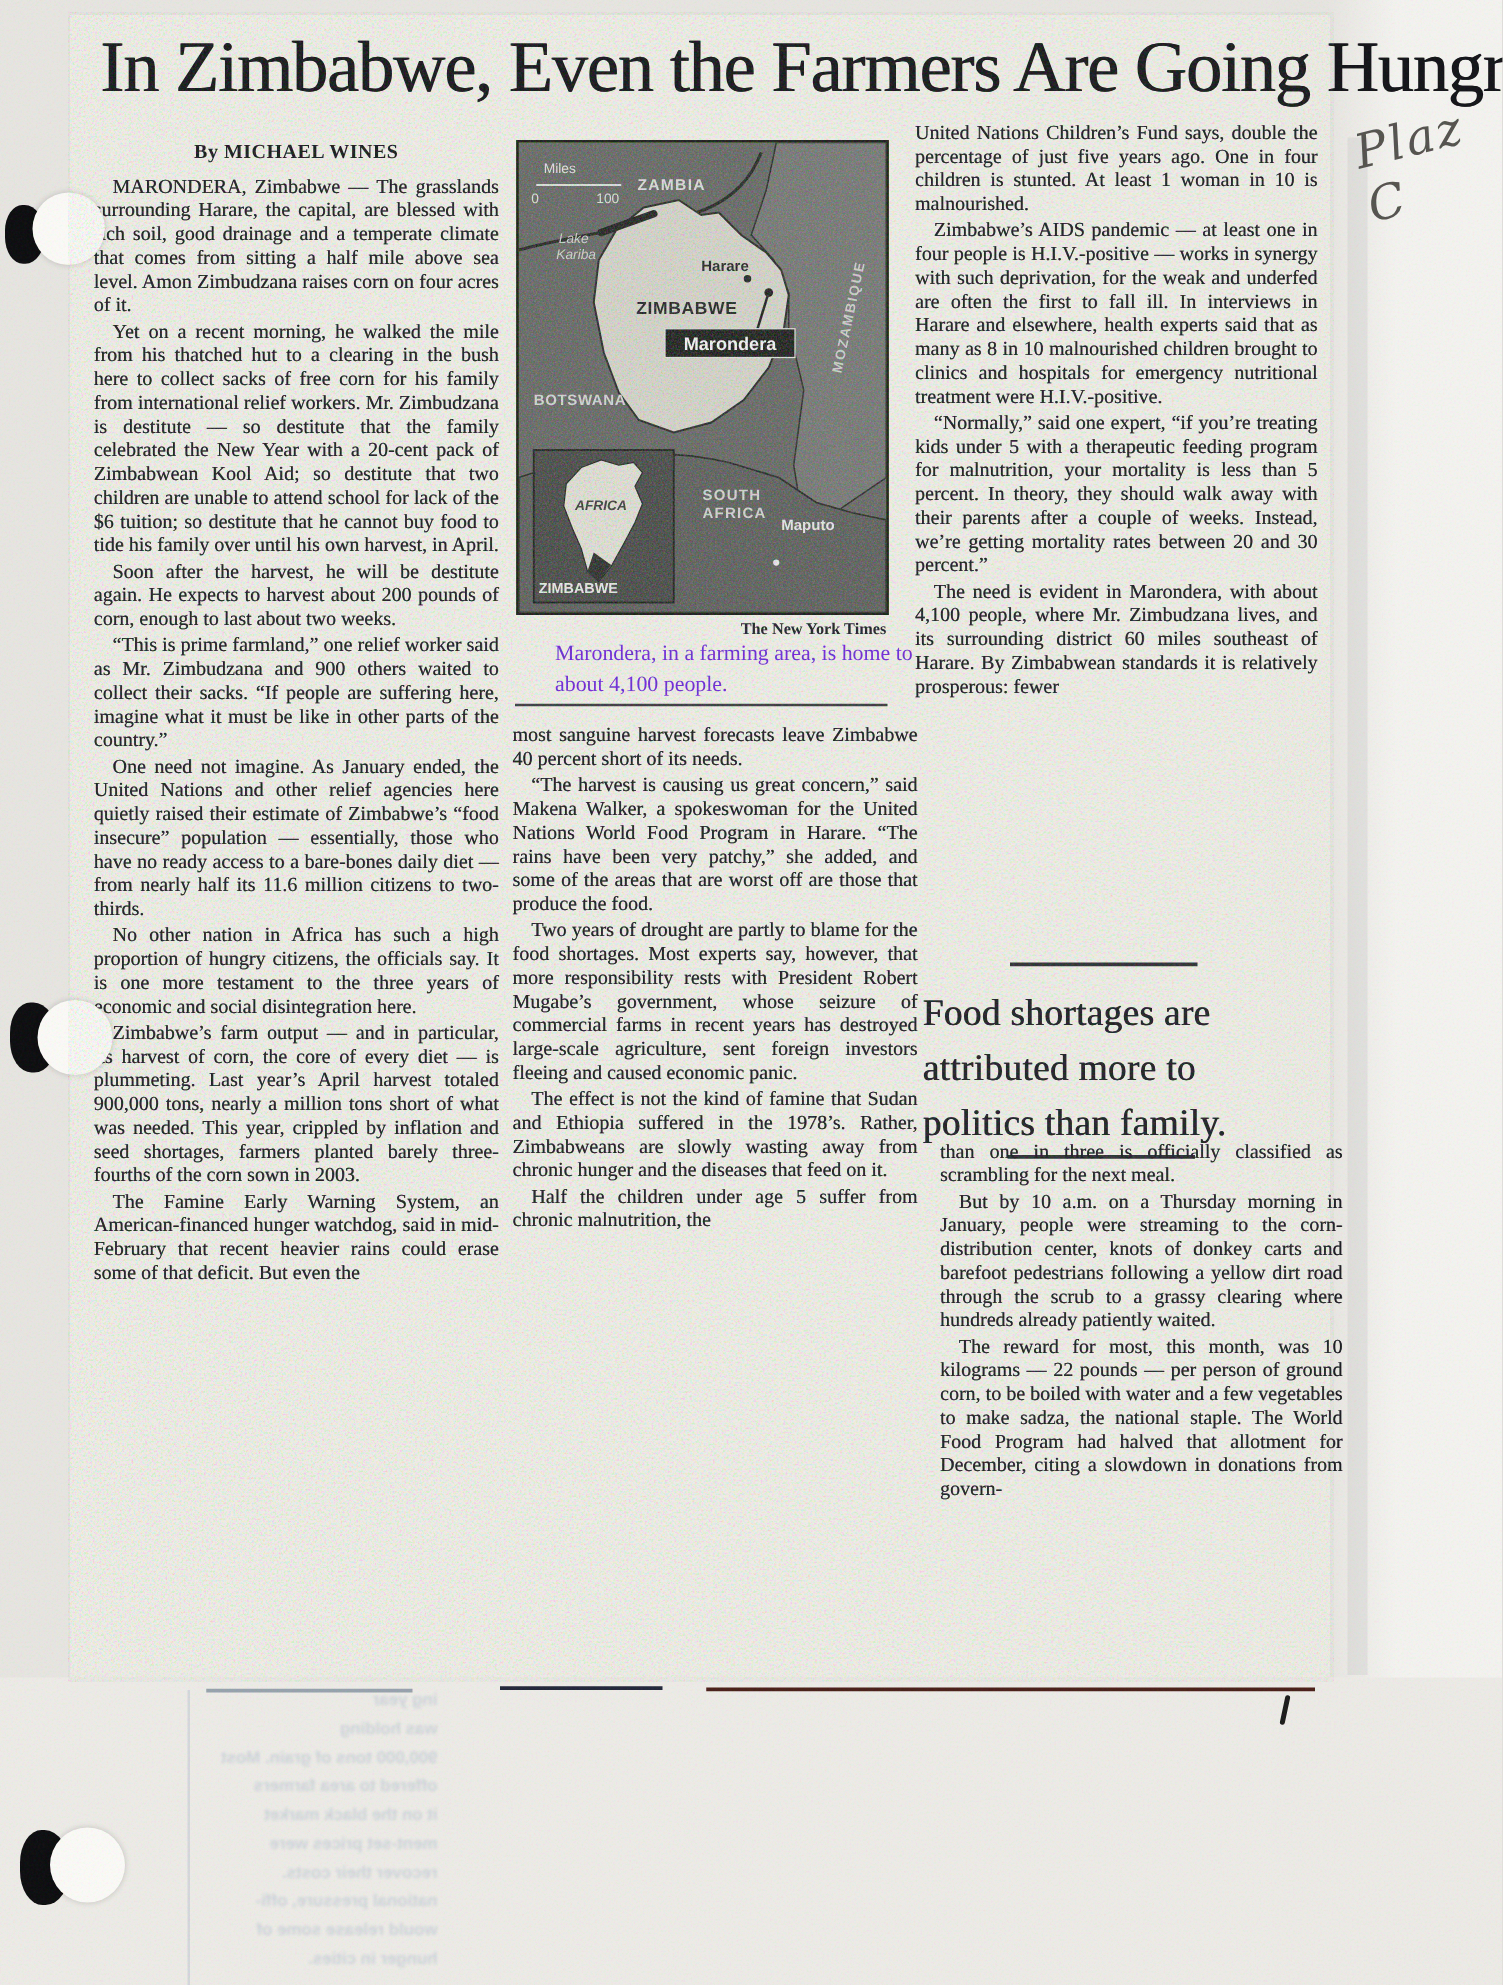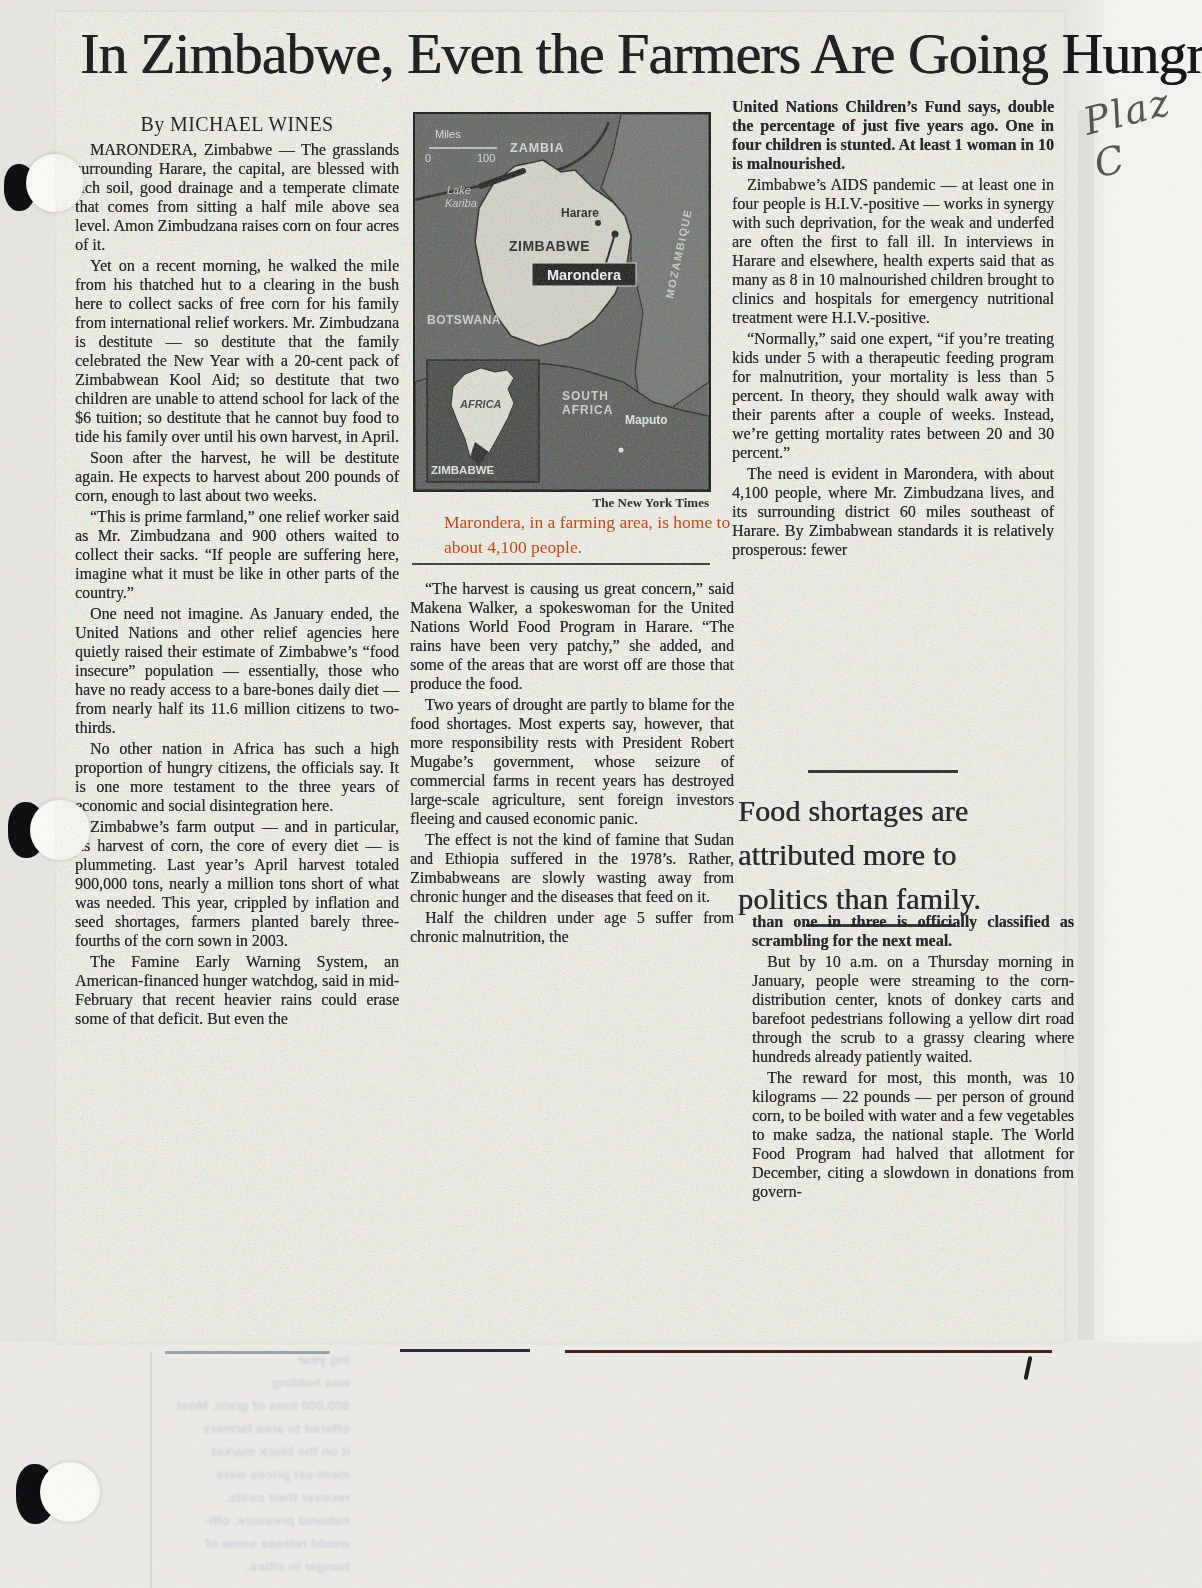--- a/index.html
+++ b/index.html
@@ -7,36 +7,36 @@
         font-family:"Liberation Serif","DejaVu Serif",serif;color:#1d1d20;}
   .scan-area{position:absolute;left:56px;top:12px;width:1008px;height:1330px;background:#f1efe9;}
   .right-band{position:absolute;left:1060px;top:0;width:142px;height:1588px;
               background:linear-gradient(to right,rgba(245,244,241,0),#f4f3f0 40%);}
   .bottom-band{position:absolute;left:0;top:1342px;width:1202px;height:246px;background:#edebe7;}
   .v-streak{position:absolute;left:1078px;top:110px;width:16px;height:1230px;background:rgba(120,120,128,.10);}
 
   .headline{position:absolute;left:80px;top:24px;font-size:58px;line-height:1.05;white-space:nowrap;
             letter-spacing:-1px;color:#141419;text-shadow:.6px 0 0 currentColor;}
   .byline{position:absolute;left:75px;top:113px;width:324px;text-align:center;
-          font-weight:normal;font-size:20px;letter-spacing:.4px;color:#17171c;}
+          font-weight:bold;font-size:16px;letter-spacing:.4px;color:#17171c;}
 
   .col{position:absolute;font-size:16px;line-height:19px;text-align:justify;color:#1c1c22;
        text-shadow:.25px 0 0 rgba(25,25,35,.75);}
   .col p{margin:0 0 2px 0;text-indent:15px;}
-  .col p.cont{text-indent:0;font-weight:bold;}
+  .col p.cont{text-indent:0;}
   .col1{left:75px;top:140px;width:324px;}
   .col2{left:410px;top:579px;width:324px;}
   .col3t{left:732px;top:97px;width:322px;}
   .col3b{left:732px;top:912px;width:322px;margin-left:20px;}
 
   .map-wrap{position:absolute;left:413px;top:112px;width:298px;height:380px;border:2px solid #1b1b1b;
             background:#4d7c0f;box-sizing:border-box;}
   .credit{position:absolute;left:413px;top:495px;width:296px;text-align:right;
           font-weight:bold;font-size:13px;color:#20202a;}
-  .caption{position:absolute;left:412px;top:510px;width:302px;font-size:17.5px;line-height:25px;color:#c2410c;padding-left:32px;}
+  .caption{position:absolute;left:412px;top:510px;width:302px;font-size:17.5px;line-height:25px;color:#6d28d9;padding-left:32px;}
   .caption-rule{position:absolute;left:412px;top:563px;width:298px;height:2px;background:#3a3a40;}
 
   .pq-rule{position:absolute;height:2.5px;background:#2c2c33;}
   .pull-quote{position:absolute;left:738px;top:789px;width:312px;font-size:30px;line-height:44px;
               color:#1d1d24;text-shadow:.5px 0 0 currentColor;letter-spacing:.2px;}
 
   .rule-seg{position:absolute;}
 
   .punch-blob{position:absolute;background:#0c0c0f;border-radius:46% 54% 52% 48%;}
   .punch-hole{position:absolute;background:#fbfaf7;border-radius:50%;box-shadow:0 0 5px rgba(0,0,0,.18);}
@@ -131,20 +131,21 @@
       <text x="16" y="360" font-family="Liberation Sans, sans-serif" font-size="11.5" font-weight="bold" fill="#f1f1ef">ZIMBABWE</text>
       <rect x="0" y="0" width="294" height="376" filter="url(#mgrain)" opacity="0.38"></rect>
     </svg>
   </div>
 
   <div class="credit">The New York Times</div>
   <div class="caption">Marondera, in a farming area, is home to about 4,100 people.</div>
   <div class="caption-rule"></div>
 
   <div class="col col2">
+    <p class="cont">most sanguine harvest forecasts leave Zimbabwe 40 percent short of its needs.</p>
     <p>“The harvest is causing us great concern,” said Makena Walker, a spokeswoman for the United Nations World Food Program in Harare. “The rains have been very patchy,” she added, and some of the areas that are worst off are those that produce the food.</p>
     <p>Two years of drought are partly to blame for the food shortages. Most experts say, however, that more responsibility rests with President Robert Mugabe’s government, whose seizure of commercial farms in recent years has destroyed large-scale agriculture, sent foreign investors fleeing and caused economic panic.</p>
     <p>The effect is not the kind of famine that Sudan and Ethiopia suffered in the 1978’s. Rather, Zimbabweans are slowly wasting away from chronic hunger and the diseases that feed on it.</p>
     <p>Half the children under age 5 suffer from chronic malnutrition, the</p>
   </div>
 
   <div class="col col3t">
     <p class="cont">United Nations Children’s Fund says, double the percentage of just five years ago. One in four children is stunted. At least 1 woman in 10 is malnourished.</p>
     <p>Zimbabwe’s AIDS pandemic — at least one in four people is H.I.V.-positive — works in synergy with such deprivation, for the weak and underfed are often the first to fall ill. In interviews in Harare and elsewhere, health experts said that as many as 8 in 10 malnourished children brought to clinics and hospitals for emergency nutritional treatment were H.I.V.-positive.</p>
     <p>“Normally,” said one expert, “if you’re treating kids under 5 with a therapeutic feeding program for malnutrition, your mortality is less than 5 percent. In theory, they should walk away with their parents after a couple of weeks. Instead, we’re getting mortality rates between 20 and 30 percent.”</p>

